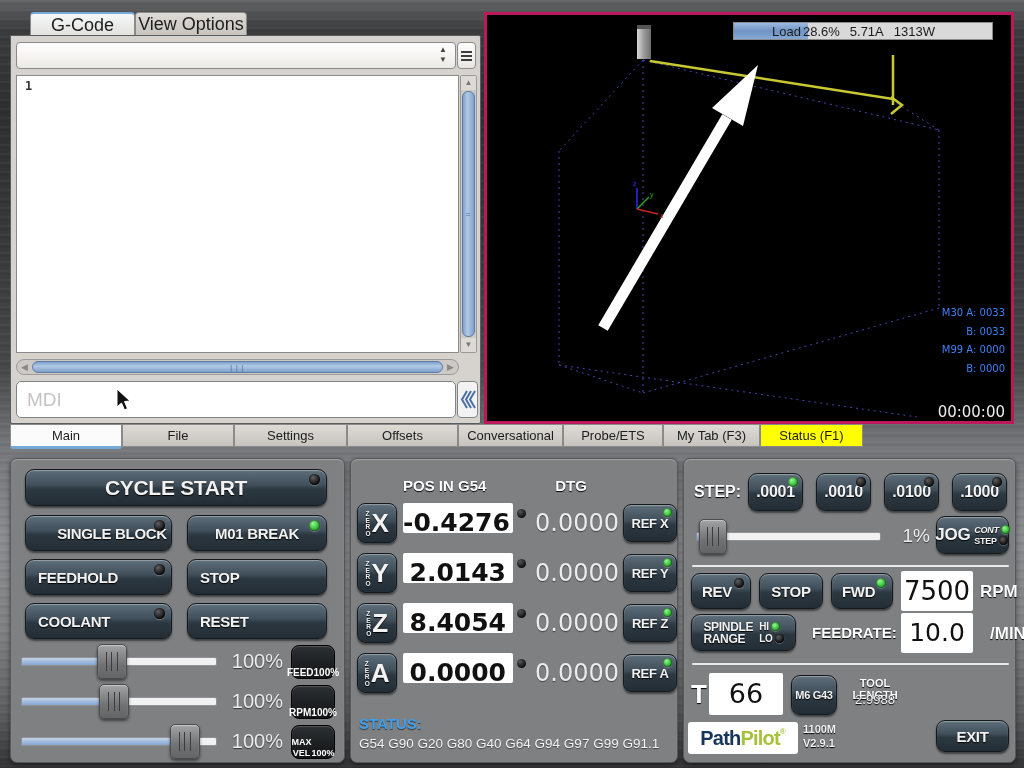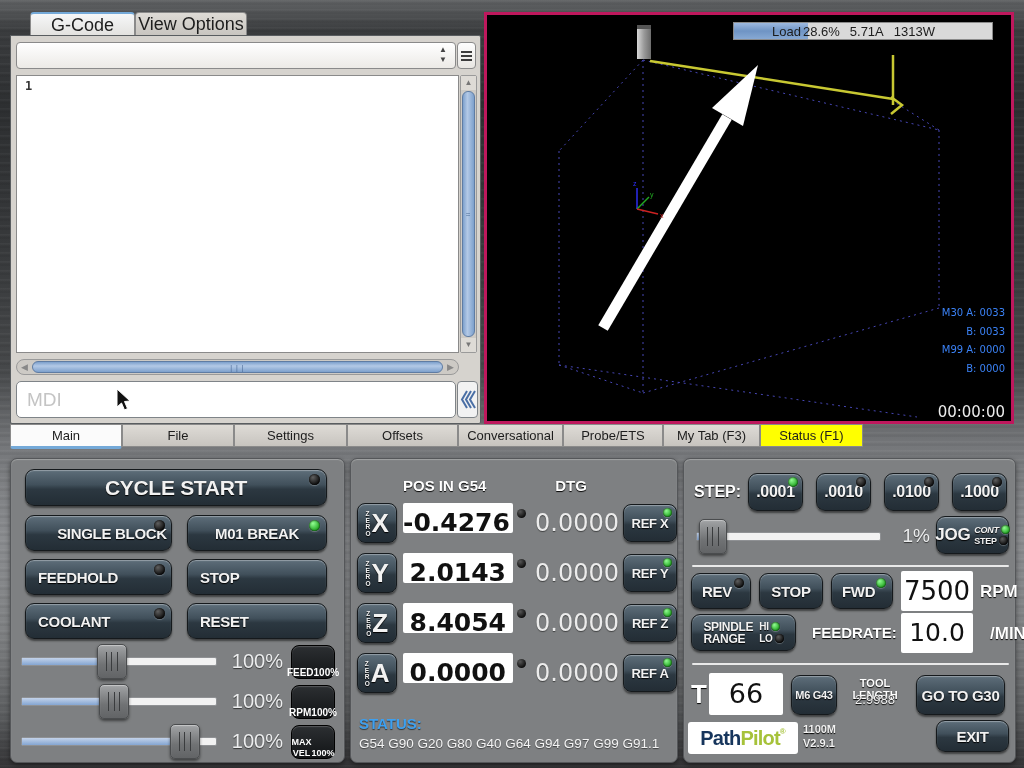--- a/index.html
+++ b/index.html
@@ -452,23 +452,20 @@
 
   <div class="divider" style="top:204px;"></div>
 
   <div class="wlabel" style="left:7px; top:220px; font-size:26px;">T</div>
   <div class="wfield" style="left:25px; top:214px; width:74px; height:42px; font-size:27px; line-height:42px;">66</div>
   <div class="slate" style="left:107px; top:216px; width:46px; height:40px; font-size:11px;">
     <span>M6 G43</span>
   </div>
   <div class="wlabel" style="left:156px; top:218px; width:70px; text-align:center; font-size:11px;">TOOL LENGTH</div>
   <div class="abs" style="left:156px; top:233px; width:70px; text-align:center; font-size:13px; color:#f0f0f0; text-shadow:0 1px 1px #000;">2.9988</div>
-  <div class="slate" style="left:232px; top:216px; width:89px; height:40px; font-size:15px;">
-    <span>GO TO G30</span>
-  </div>
 
   <div class="logo">
     <span class="p1">Path</span>
       <span class="p2">Pilot</span>
       <span class="reg">®</span>
   </div>
   <div class="ver">
     <div>1100M</div>
     <div>V2.9.1</div>
   </div>

